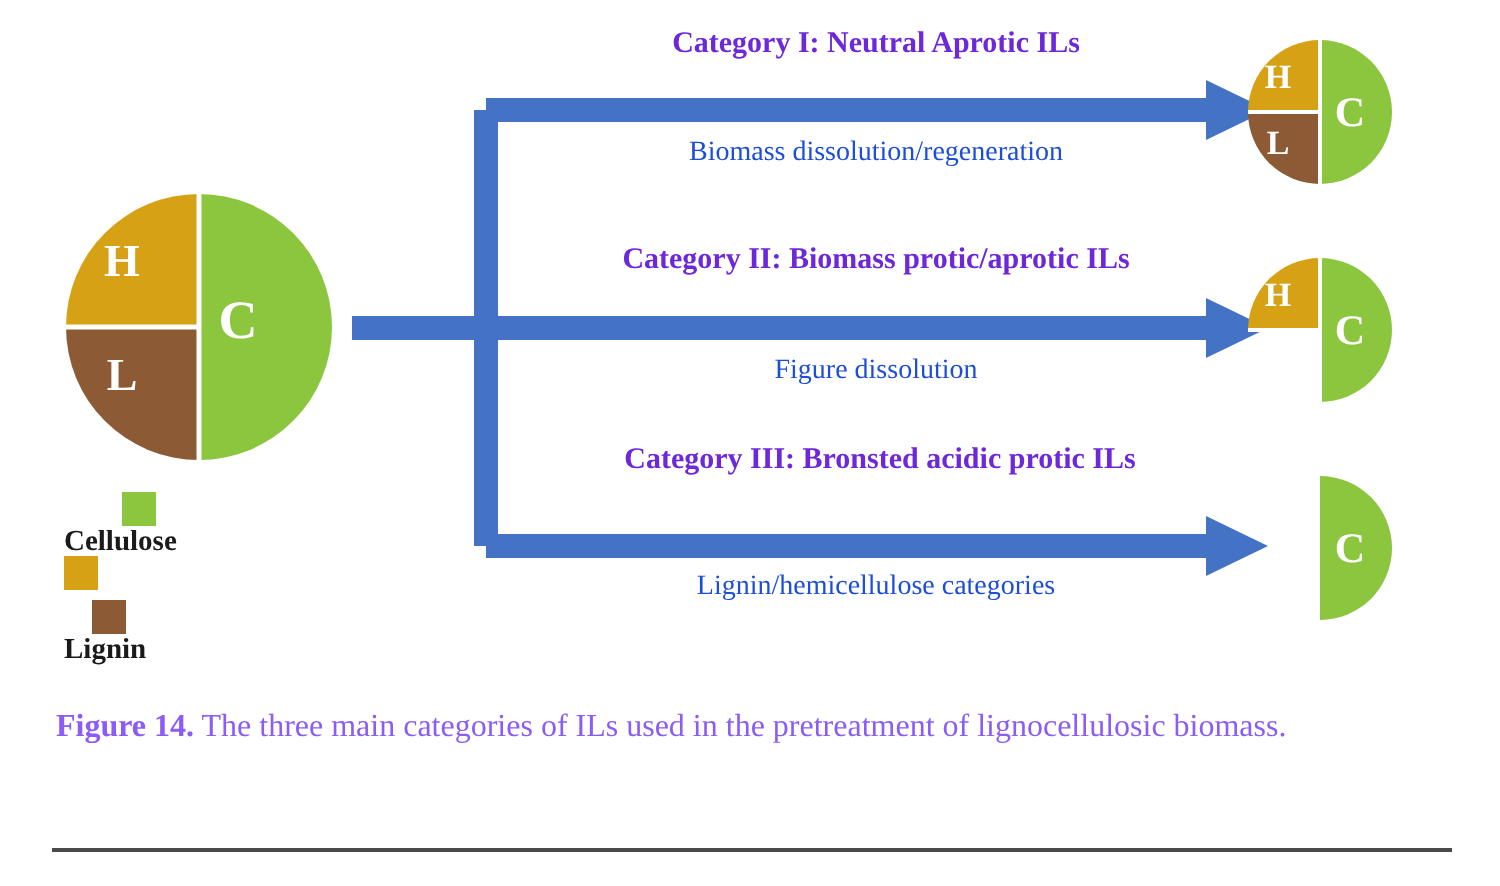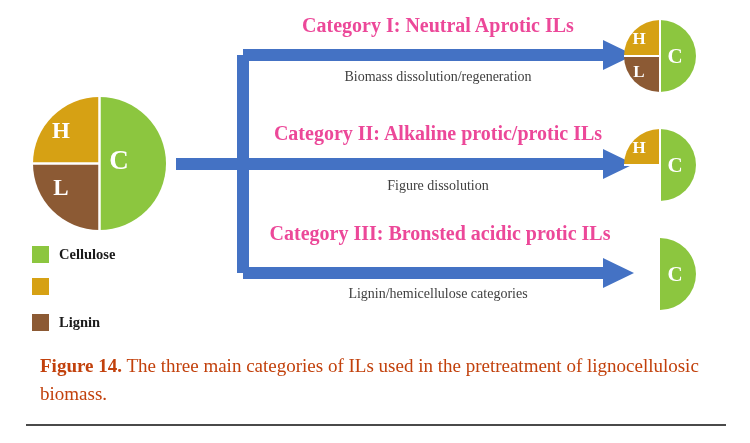--- a/index.html
+++ b/index.html
@@ -35,39 +35,40 @@
     left: 0;
     top: 0;
     pointer-events: none;
   }
 
   
   .cat-title {
     position: absolute;
     font-family: "Liberation Serif", serif;
     font-weight: bold;
-    font-size: 20px;
-    color: #ec4899;
+    font-size: 15px;
+    color: #6d28d9;
     white-space: nowrap;
     text-align: center;
   }
   .cat-sub {
     position: absolute;
     font-family: "Liberation Serif", serif;
     font-size: 14px;
-    color: #404040;
+    color: #1d4ed8;
     white-space: nowrap;
     text-align: center;
   }
 
   
   .legend-item {
     position: absolute;
     display: flex;
     align-items: flex-end;
+    flex-direction: column;
   }
   .legend-swatch {
     width: 17px;
     height: 17px;
     margin-right: 10px;
   }
   .legend-label {
     font-family: "Liberation Serif", serif;
     font-weight: bold;
     font-size: 14.5px;
@@ -75,24 +76,23 @@
     white-space: nowrap;
   }
 
   
   #caption {
     position: absolute;
     left: 28px;
     top: 352px;
     width: 700px;
     font-family: "Liberation Serif", serif;
-    font-size: 19px;
+    font-size: 16px;
     line-height: 1.45;
-    color: #c2410c;
-    margin-left: 12px;
+    color: #8b5cf6;
   }
   #caption .cap-bold {
     font-weight: bold;
   }
   #rule {
     position: absolute;
     left: 26px;
     top: 424px;
     width: 700px;
     height: 2px;
@@ -133,21 +133,21 @@
     </g>
 
     <polygon points="603,40 634,55 603,70" fill="#4472C4"></polygon>
     <polygon points="603,149 634,164 603,179" fill="#4472C4"></polygon>
     <polygon points="603,258 634,273 603,288" fill="#4472C4"></polygon>
   </svg>
 
   <div class="cat-title" style="left:253px; top:14px; width:370px;">Category I: Neutral Aprotic ILs</div>
   <div class="cat-sub" style="left:253px; top:69px; width:370px;">Biomass dissolution/regeneration</div>
 
-  <div class="cat-title" style="left:248px; top:122px; width:380px;">Category II: Alkaline protic/protic ILs</div>
+  <div class="cat-title" style="left:248px; top:122px; width:380px;">Category II: Biomass protic/aprotic ILs</div>
   <div class="cat-sub" style="left:253px; top:178px; width:370px;">Figure dissolution</div>
 
   <div class="cat-title" style="left:250px; top:222px; width:380px;">Category III: Bronsted acidic protic ILs</div>
   <div class="cat-sub" style="left:253px; top:286px; width:370px;">Lignin/hemicellulose categories</div>
 
   <svg class="pie" style="left:624px; top:20px;" width="72" height="72" viewBox="0 0 72 72">
     <path d="M36,36 L36,0 A36,36 0 0,0 0,36 Z" fill="#D6A114"></path>
     <path d="M36,36 L0,36 A36,36 0 0,0 36,72 Z" fill="#8C5A34"></path>
     <path d="M36,36 L36,72 A36,36 0 0,0 36,0 Z" fill="#8CC63F"></path>
     <line x1="36" y1="0" x2="36" y2="72" stroke="#ffffff" stroke-width="2"></line>
@@ -171,21 +171,21 @@
   </svg>
   <div class="quad-label" style="left:662px; top:262px; width:26px; font-size:21px;">C</div>
 
   <div class="legend-item" style="left:32px; top:246px;">
     <span class="legend-swatch" style="background:#8CC63F;"></span>
     <span class="legend-label">Cellulose</span>
   </div>
   <div class="legend-item" style="left:32px; top:278px;">
     <span class="legend-swatch" style="background:#D6A114;"></span>
   </div>
-  <div class="legend-item" style="left:32px; top:314px;">
+  <div class="legend-item" style="left:32px; top:300px;">
     <span class="legend-swatch" style="background:#8C5A34;"></span>
     <span class="legend-label">Lignin</span>
   </div>
 
   <div id="caption">
     <span class="cap-bold">Figure 14.</span><span> The three main categories of ILs used in the pretreatment of lignocellulosic biomass.</span>
   </div>
 
   <div id="rule"></div>
 

